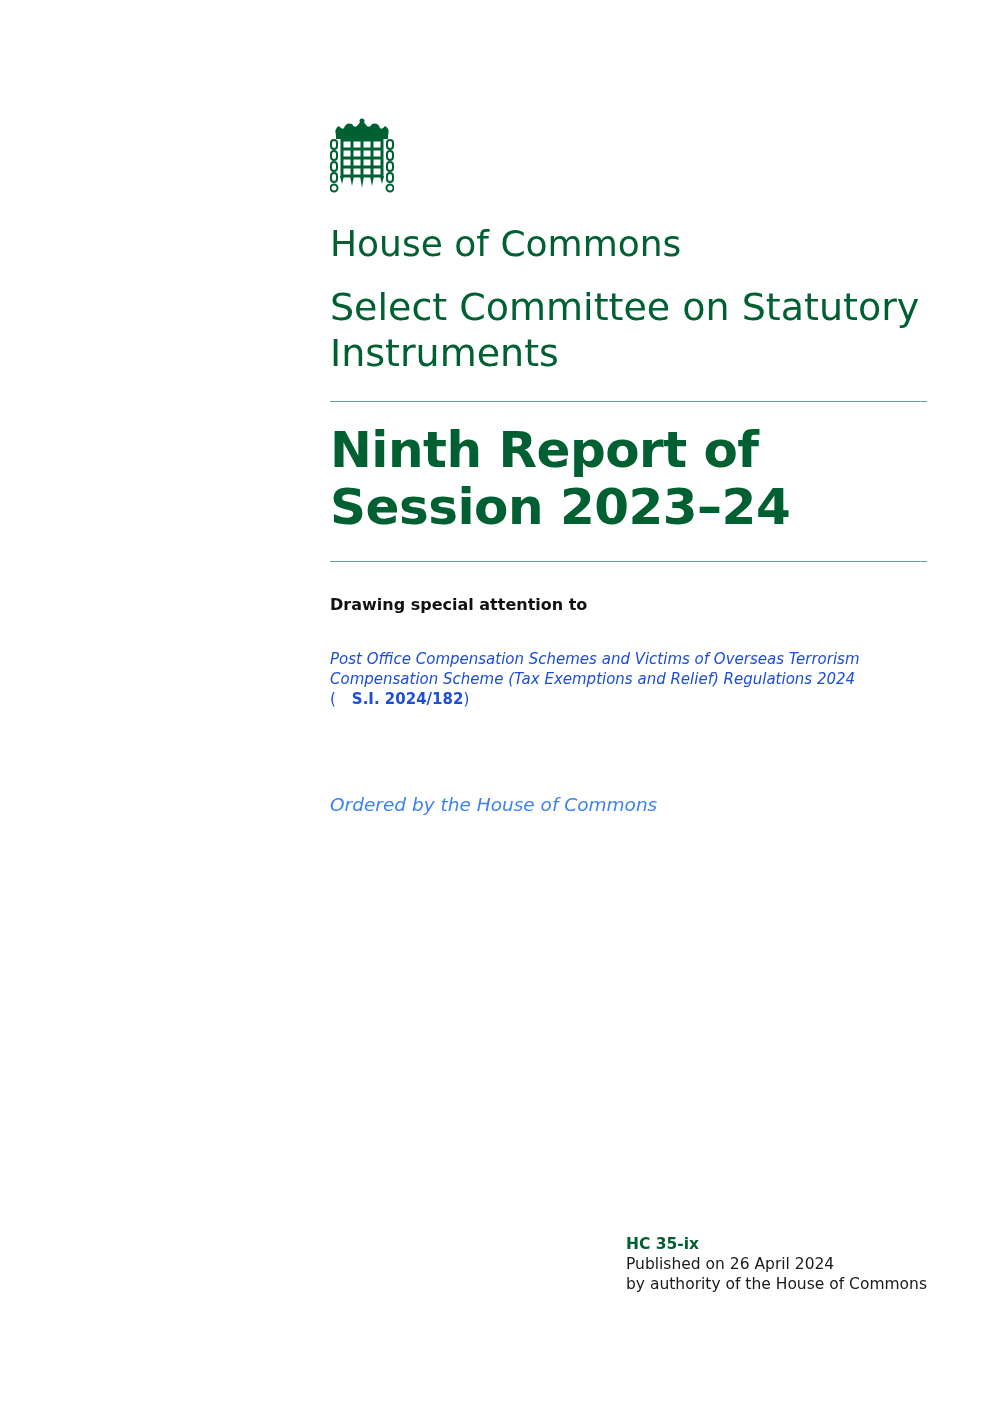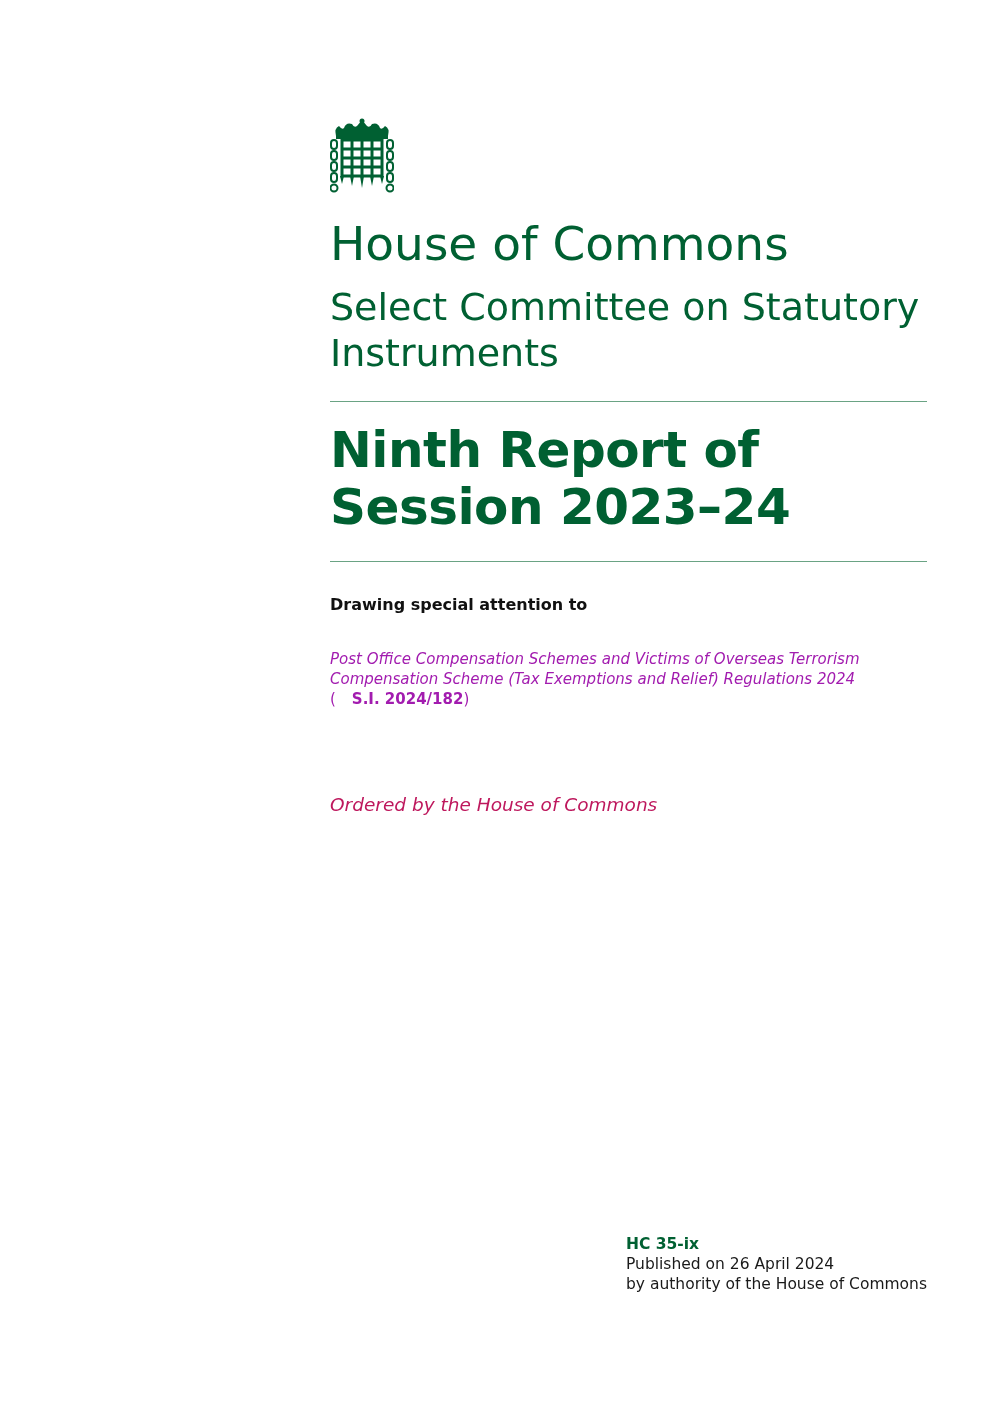--- a/index.html
+++ b/index.html
@@ -1,32 +1,32 @@
 <!DOCTYPE html>
 <html><head>
   <meta charset="utf-8">
   <style>
     html, body { margin: 0; padding: 0; background: #ffffff; }
     body { width: 991px; height: 1401px; position: relative; overflow: hidden;
            font-family: "DejaVu Sans", "Liberation Sans", sans-serif; color: #1a1a1a; }
     .green { color: #006032; }
     .abs { position: absolute; }
     .logo { left: 330px; top: 118px; width: 64px; height: 78px; }
-    .house { left: 330px; top: 222px; font-size: 47px; line-height: 44px; white-space: nowrap; }
+    .house { left: 330px; top: 222px; font-size: 36px; line-height: 44px; white-space: nowrap; }
     .committee { left: 330px; top: 284px; font-size: 38px; line-height: 46px; width: 600px; }
     .rule { left: 330px; width: 597px; height: 0; border-top: 1.5px solid #6aa384; }
     .rule1 { top: 401px; }
     .rule2 { top: 561px; }
     .title { left: 330px; top: 422px; font-size: 50px; line-height: 57px; font-weight: bold; width: 610px; letter-spacing: -0.5px; }
     .drawing { left: 330px; top: 595px; font-size: 16px; font-weight: bold; color: #111; }
-    .instruments { left: 330px; top: 649px; width: 600px; font-size: 15px; line-height: 20px; color: #a21caf; }
+    .instruments { left: 330px; top: 649px; width: 600px; font-size: 15px; line-height: 20px; color: #1d4ed8; }
     .instrument { margin: 0 0 8px 0; }
     .instrument .name { font-style: italic; }
     .instrument .si { font-weight: bold; margin-left: 16px; }
-    .ordered { left: 330px; top: 791px; font-size: 18.5px; line-height: 27px; font-style: italic; color: #be185d; }
+    .ordered { left: 330px; top: 791px; font-size: 18.5px; line-height: 27px; font-style: italic; color: #3b82f6; }
     .footer { right: 64px; top: 1234px; text-align: left; font-size: 15.5px; line-height: 20px; color: #1a1a1a; }
     .footer .hc { font-weight: bold; color: #006032; }
   </style>
 </head>
 <body>
 
 <div class="abs logo">
   <svg width="64" height="78" viewBox="0 0 64 78" xmlns="http://www.w3.org/2000/svg">
     <g fill="#006032" stroke="#006032">
 

